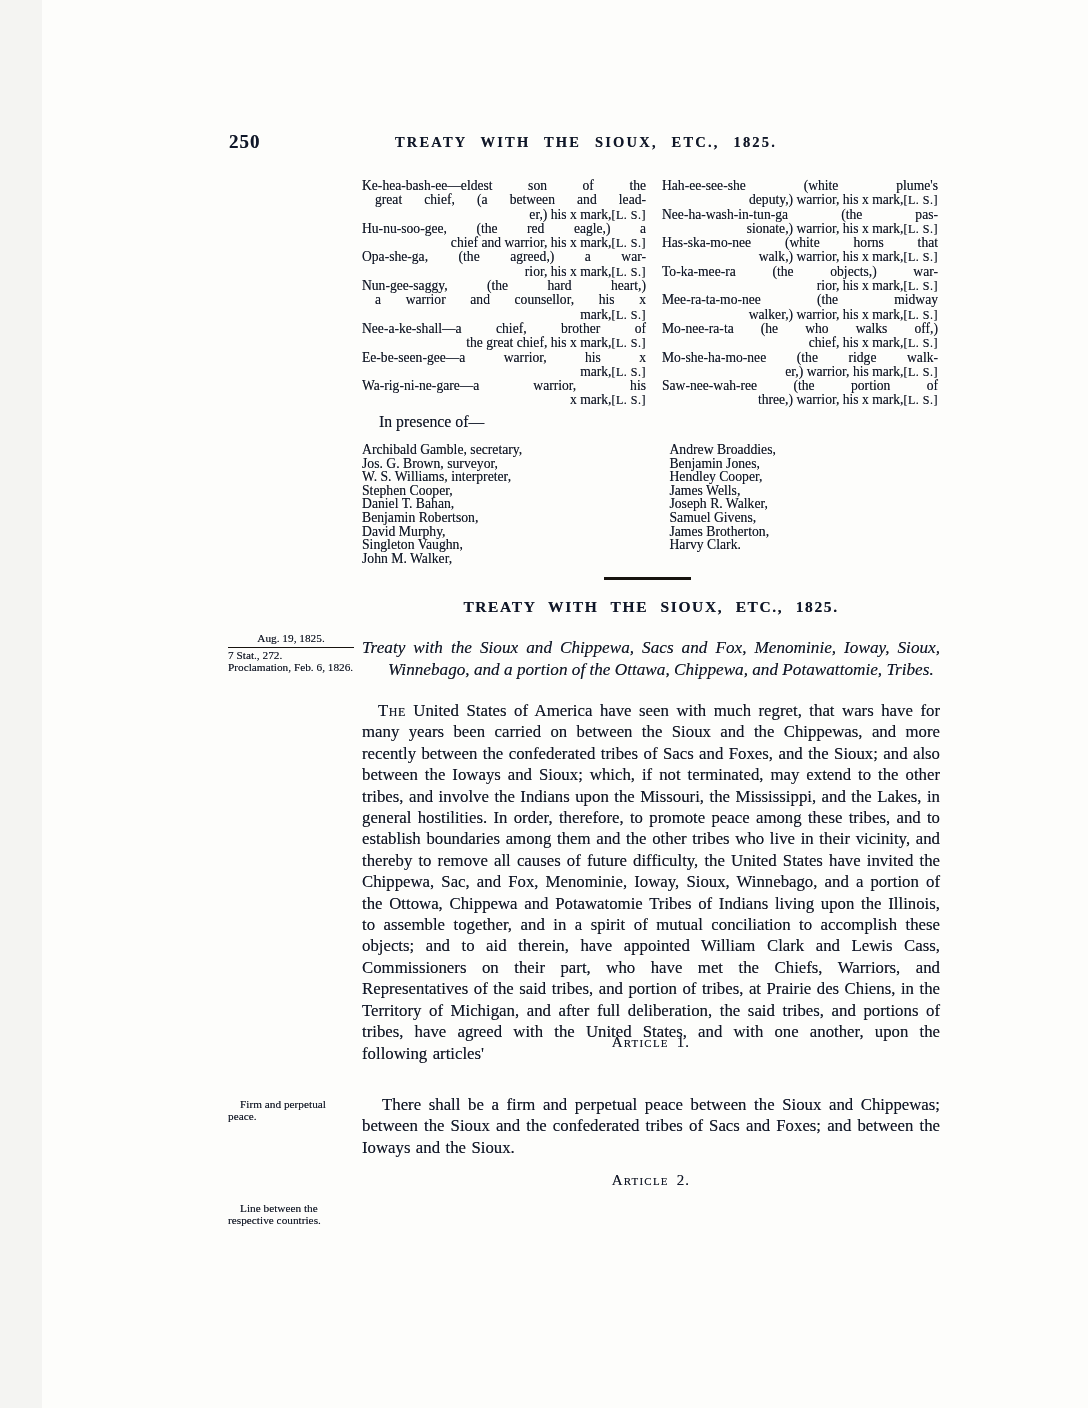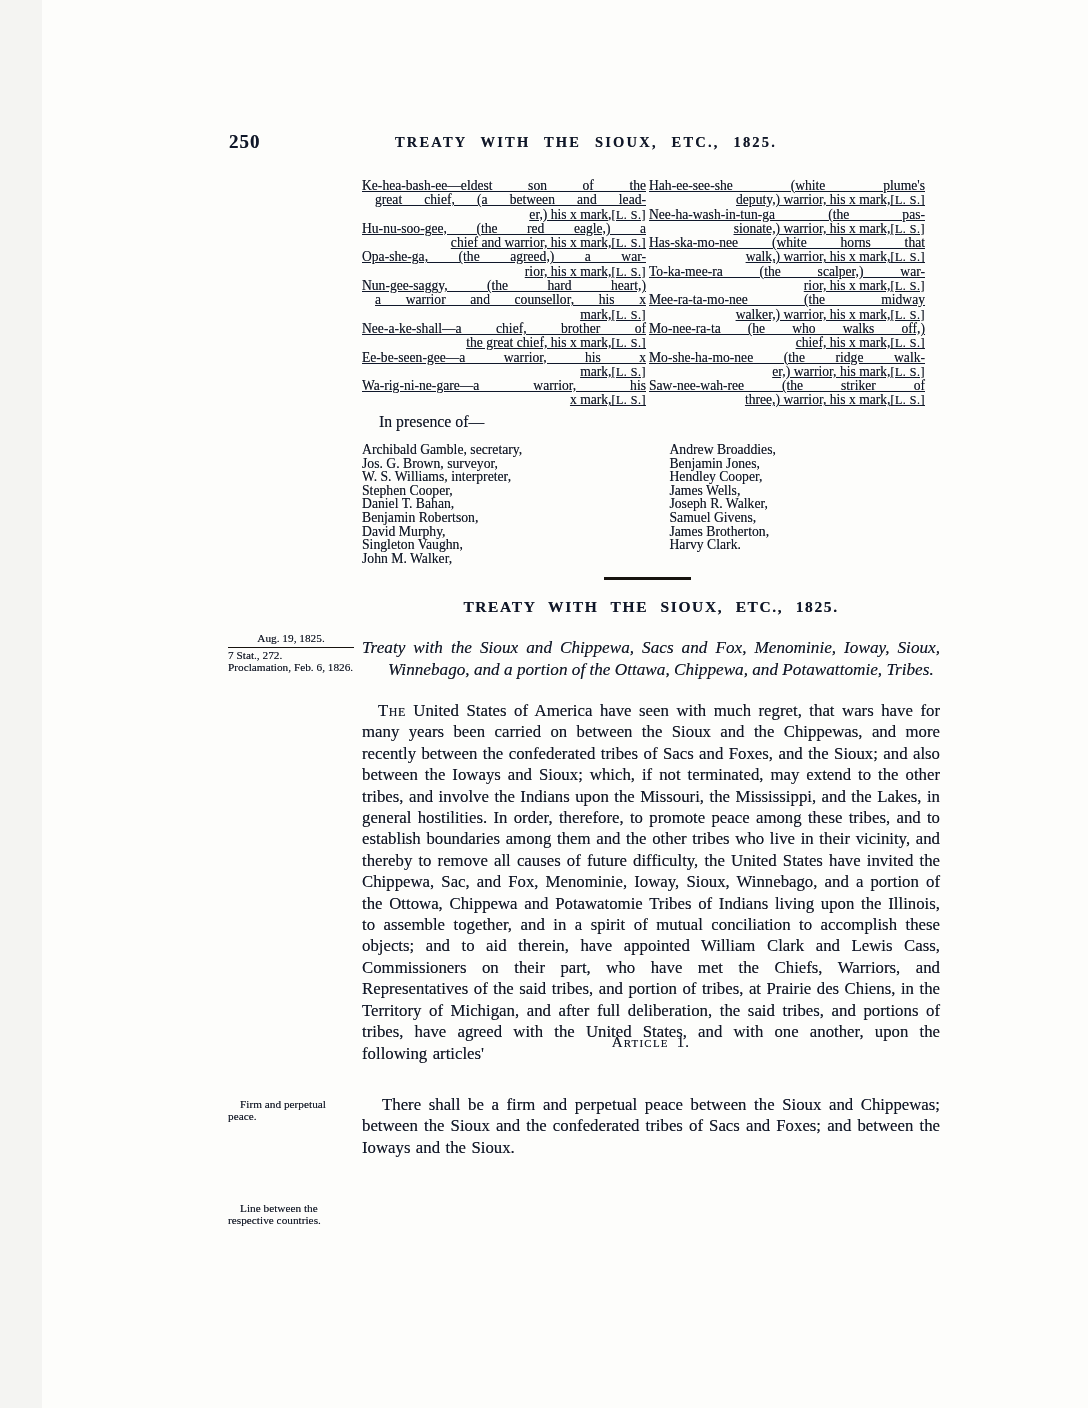--- a/index.html
+++ b/index.html
@@ -21,21 +21,21 @@
     font-size:19px;font-weight:bold;letter-spacing:1px;
   }
   .running-head{
     position:absolute;top:134px;left:0;width:1088px;
     text-align:center;font-size:14.5px;font-weight:bold;
     letter-spacing:2.2px;word-spacing:8px;
   }
   
   .sig-block{
     position:absolute;top:179px;left:320px;width:580px;
-    display:flex;gap:3px;text-decoration:underline;
+    display:flex;gap:16px;
   }
   .sig-col{width:284px;font-size:13.6px;line-height:14.3px;}
   .sig-col.right{width:276px;}
   .sig-line{text-align:justify;text-align-last:justify;}
   .sig-line.indent{padding-left:13px;}
   .sig-line.last{
     display:flex;justify-content:flex-end;align-items:baseline;
     text-align:left;text-align-last:auto;padding-left:13px;
   }
   .seal{font-size:12px;letter-spacing:.5px;white-space:nowrap;}
@@ -177,21 +177,21 @@
           </div>
         </div>
         <div class="sig-entry">
           <div class="sig-line">Has-ska-mo-nee (white horns that</div>
           <div class="sig-line indent last">
             <span>walk,) warrior, his x mark,</span>
             <span class="seal">[L. S.]</span>
           </div>
         </div>
         <div class="sig-entry">
-          <div class="sig-line">To-ka-mee-ra (the scalper,) war-</div>
+          <div class="sig-line">To-ka-mee-ra (the objects,) war-</div>
           <div class="sig-line indent last">
             <span>rior, his x mark,</span>
             <span class="seal">[L. S.]</span>
           </div>
         </div>
         <div class="sig-entry">
           <div class="sig-line">Mee-ra-ta-mo-nee (the midway</div>
           <div class="sig-line indent last">
             <span>walker,) warrior, his x mark,</span>
             <span class="seal">[L. S.]</span>
@@ -205,21 +205,21 @@
           </div>
         </div>
         <div class="sig-entry">
           <div class="sig-line">Mo-she-ha-mo-nee (the ridge walk-</div>
           <div class="sig-line indent last">
             <span>er,) warrior, his mark,</span>
             <span class="seal">[L. S.]</span>
           </div>
         </div>
         <div class="sig-entry">
-          <div class="sig-line">Saw-nee-wah-ree (the striker of</div>
+          <div class="sig-line">Saw-nee-wah-ree (the portion of</div>
           <div class="sig-line indent last">
             <span>three,) warrior, his x mark,</span>
             <span class="seal">[L. S.]</span>
           </div>
         </div>
       </div>
   </div>
 
   <div class="presence">In presence of—</div>
 
@@ -259,15 +259,16 @@
   </div>
 
   <div class="treaty-title">Treaty with the Sioux and Chippewa, Sacs and Fox, Menominie, Ioway, Sioux, Winnebago, and a portion of the Ottawa, Chippewa, and Potawattomie, Tribes.</div>
 
   <p class="preamble"><span class="lead">The</span> <span>United States of America have seen with much regret, that wars have for many years been carried on between the Sioux and the Chippewas, and more recently between the confederated tribes of Sacs and Foxes, and the Sioux; and also between the Ioways and Sioux; which, if not terminated, may extend to the other tribes, and involve the Indians upon the Missouri, the Mississippi, and the Lakes, in general hostilities.  In order, therefore, to promote peace among these tribes, and to establish boundaries among them and the other tribes who live in their vicinity, and thereby to remove all causes of future difficulty, the United States have invited the Chippewa, Sac, and Fox, Menominie, Ioway, Sioux, Winnebago, and a portion of the Ottowa, Chippewa and Potawatomie Tribes of Indians living upon the Illinois, to assemble together, and in a spirit of mutual conciliation to accomplish these objects; and to aid therein, have appointed William Clark and Lewis Cass, Commissioners on their part, who have met the Chiefs, Warriors, and Representatives of the said tribes, and portion of tribes, at Prairie des Chiens, in the Territory of Michigan, and after full deliberation, the said tribes, and portions of tribes, have agreed with the United States, and with one another, upon the following articles'</span></p>
 
   <div class="article-heading ah-1">Article 1.</div>
   <div class="sidenote sn-2">Firm and perpetual peace.</div>
   <p class="article-para ap-1">There shall be a firm and perpetual peace between the Sioux and Chippewas; between the Sioux and the confederated tribes of Sacs and Foxes; and between the Ioways and the Sioux.</p>
 
+  <div class="article-heading ah-2">Article 2.</div>
   <div class="sidenote sn-3">Line between the respective countries.</div>
 
 </div>
 
 </body></html>

